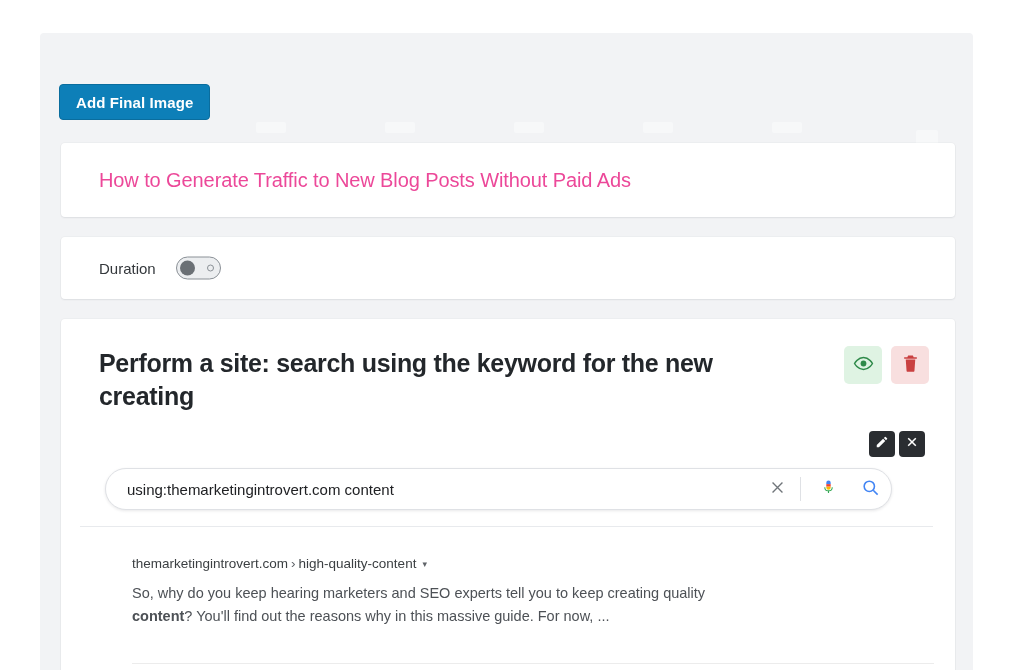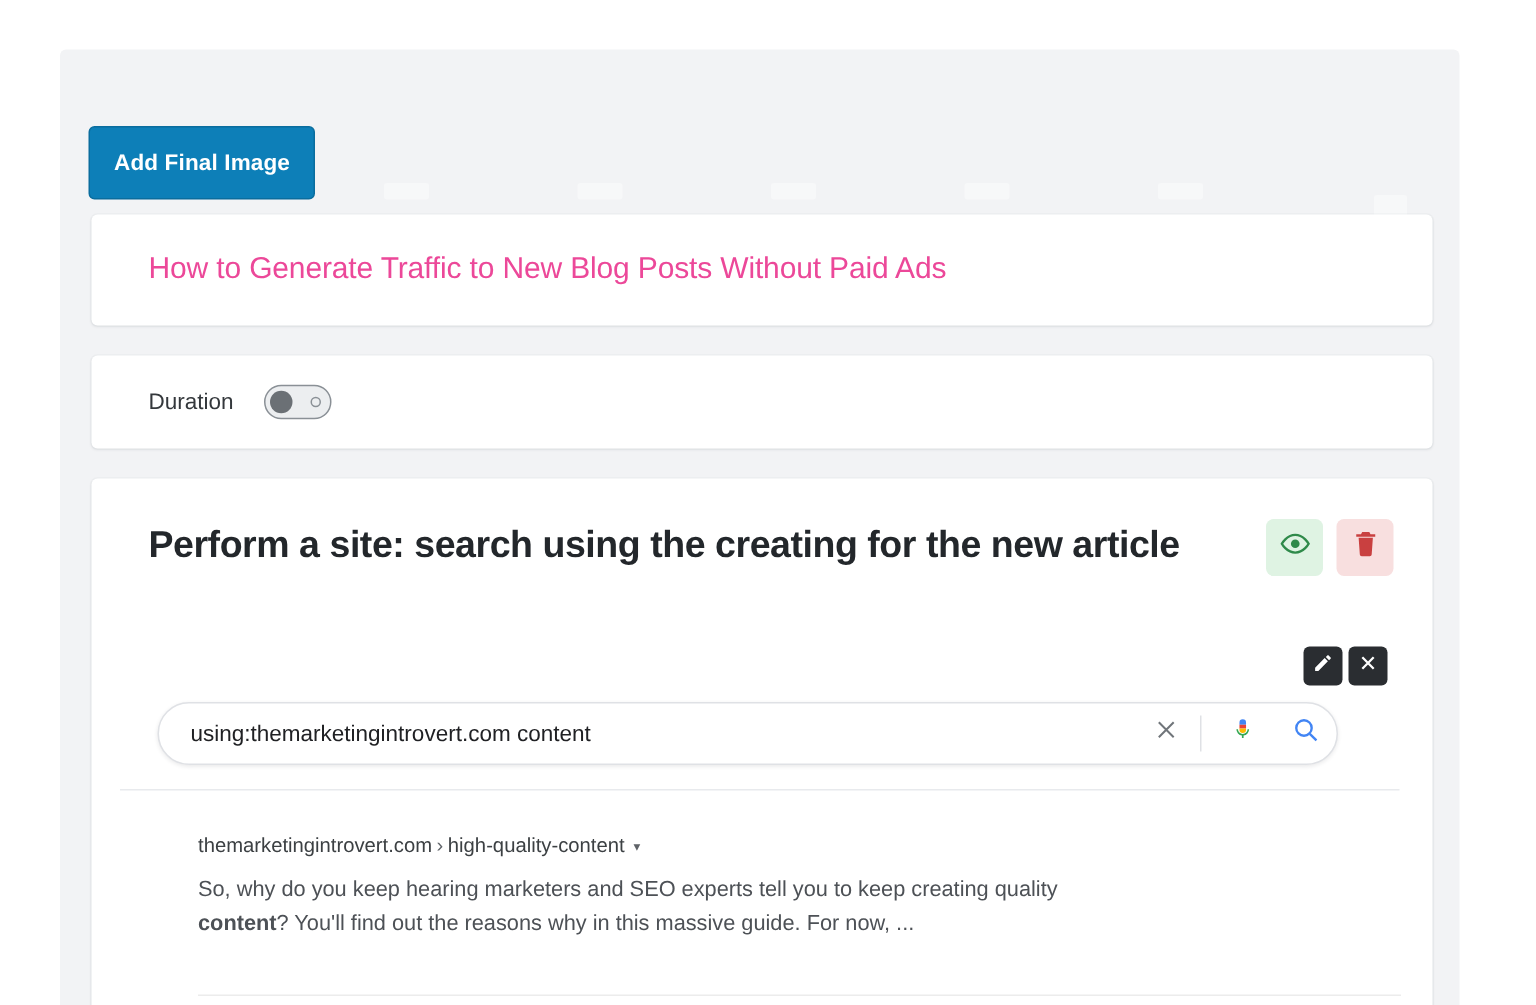--- a/index.html
+++ b/index.html
@@ -33,21 +33,21 @@
     left: 0;
     top: 0;
     width: 933px;
     height: 100px;
   }
 
   .add-final-image-btn {
     position: absolute;
     left: 19px;
     top: 51px;
-    height: 49px;
+    height: 36px;
     padding: 0 16px;
     display: flex;
     align-items: center;
     background: #0d7fb8;
     border: 1px solid #0a6d9e;
     border-radius: 4px;
     color: #ffffff;
     font-size: 15px;
     font-weight: bold;
     letter-spacing: .1px;
@@ -323,21 +323,21 @@
       <span class="duration-label">Duration</span>
       <div class="toggle">
         <div class="knob"></div>
         <div class="ring"></div>
       </div>
     </div>
   </div>
 
   <div class="card card-step">
 
-    <div class="step-heading">Perform a site: search using the creating for the new article</div>
+    <div class="step-heading">Perform a site: search using the keyword for the new creating</div>
 
     <div class="step-actions">
       <div class="act-btn preview">
         <span>
           <svg width="21" height="21" viewBox="0 0 24 24" fill="none" stroke="#2f8a4a" stroke-width="1.8">
             <path d="M1.8 12S5.4 5.2 12 5.2 22.2 12 22.2 12 18.6 18.8 12 18.8 1.8 12 1.8 12z"></path>
             <circle cx="12" cy="12" r="3.3" fill="#2f8a4a" stroke="none"></circle>
           </svg>
         </span>
       </div>

